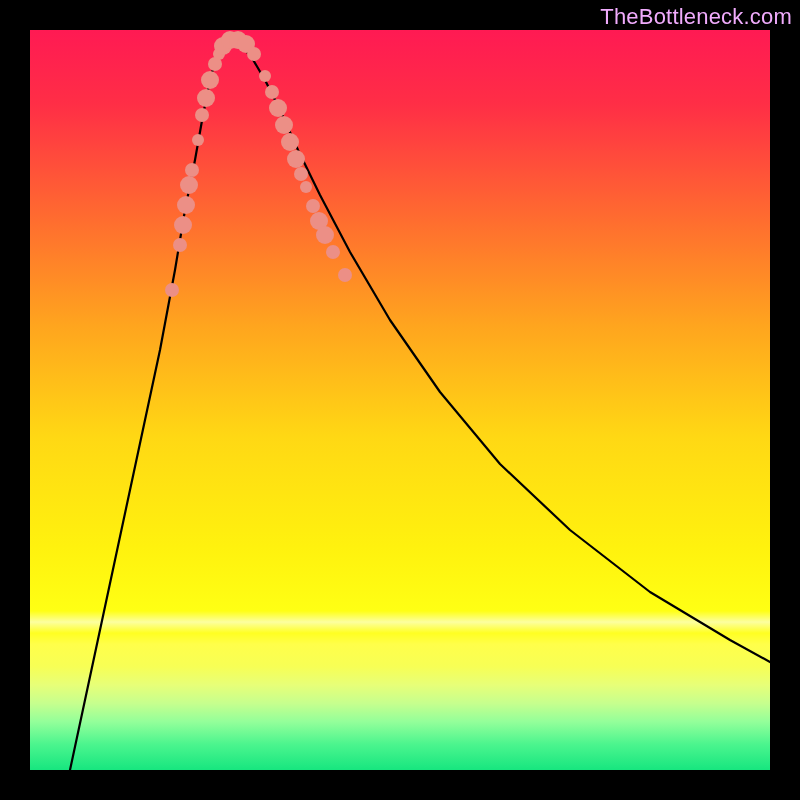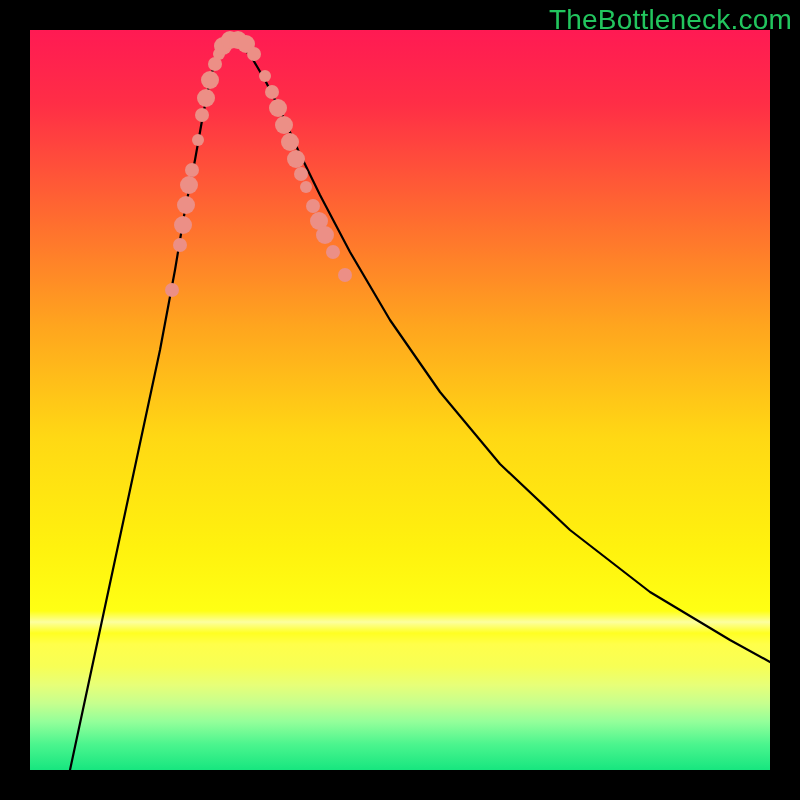--- a/index.html
+++ b/index.html
@@ -23,23 +23,23 @@
     left: 0;
     top: 0;
     width: 100%;
     height: 100%;
   }
   .watermark {
     position: absolute;
     top: 4px;
     right: 8px;
     font-family: Arial, Helvetica, sans-serif;
-    font-size: 28px;
+    font-size: 22px;
     font-weight: 500;
-    color: #22c55e;
+    color: #f0abfc;
     letter-spacing: 0.2px;
     user-select: none;
   }
   svg {
     position: absolute;
     left: 0;
     top: 0;
   }
 </style>
 </head>

